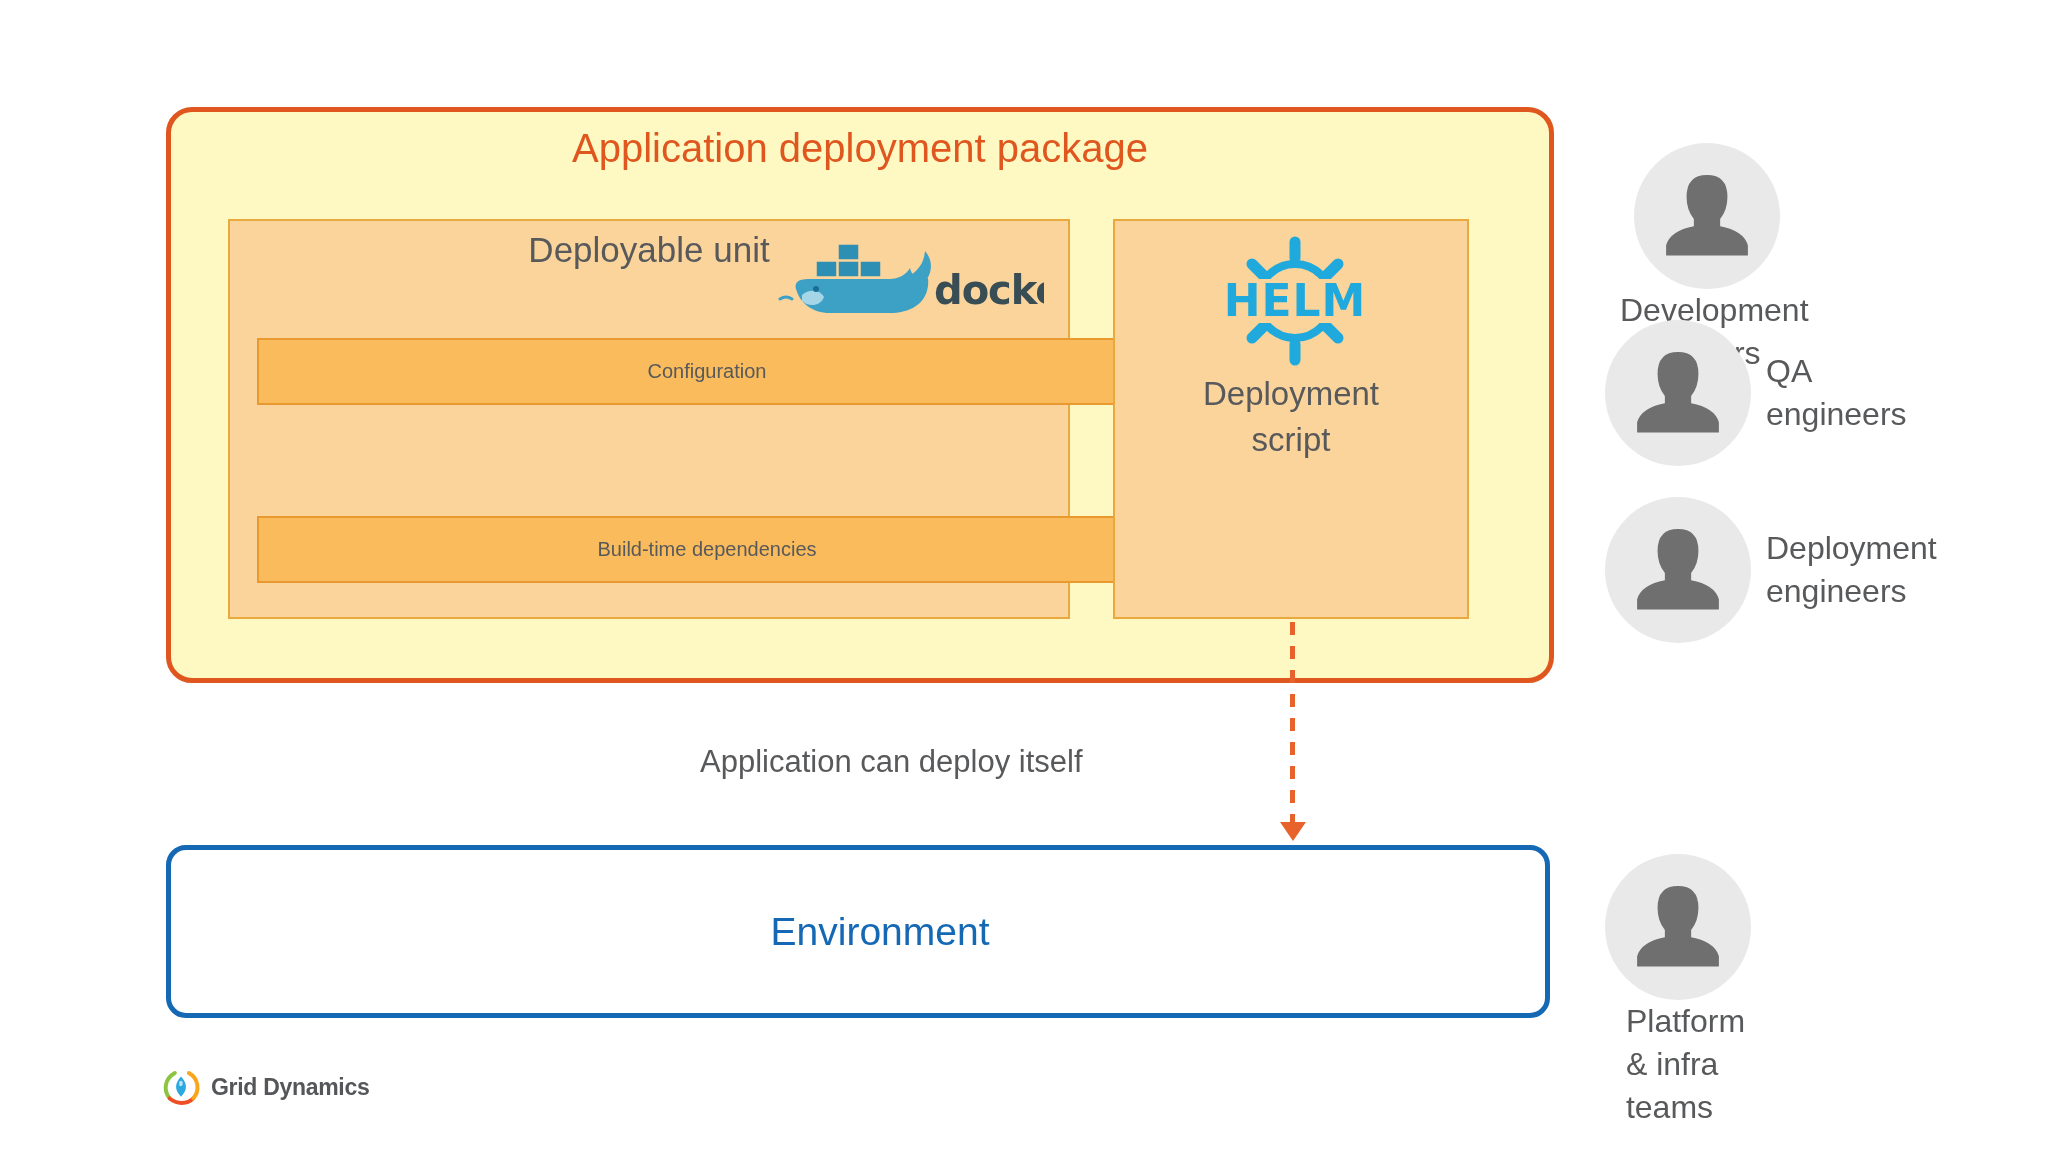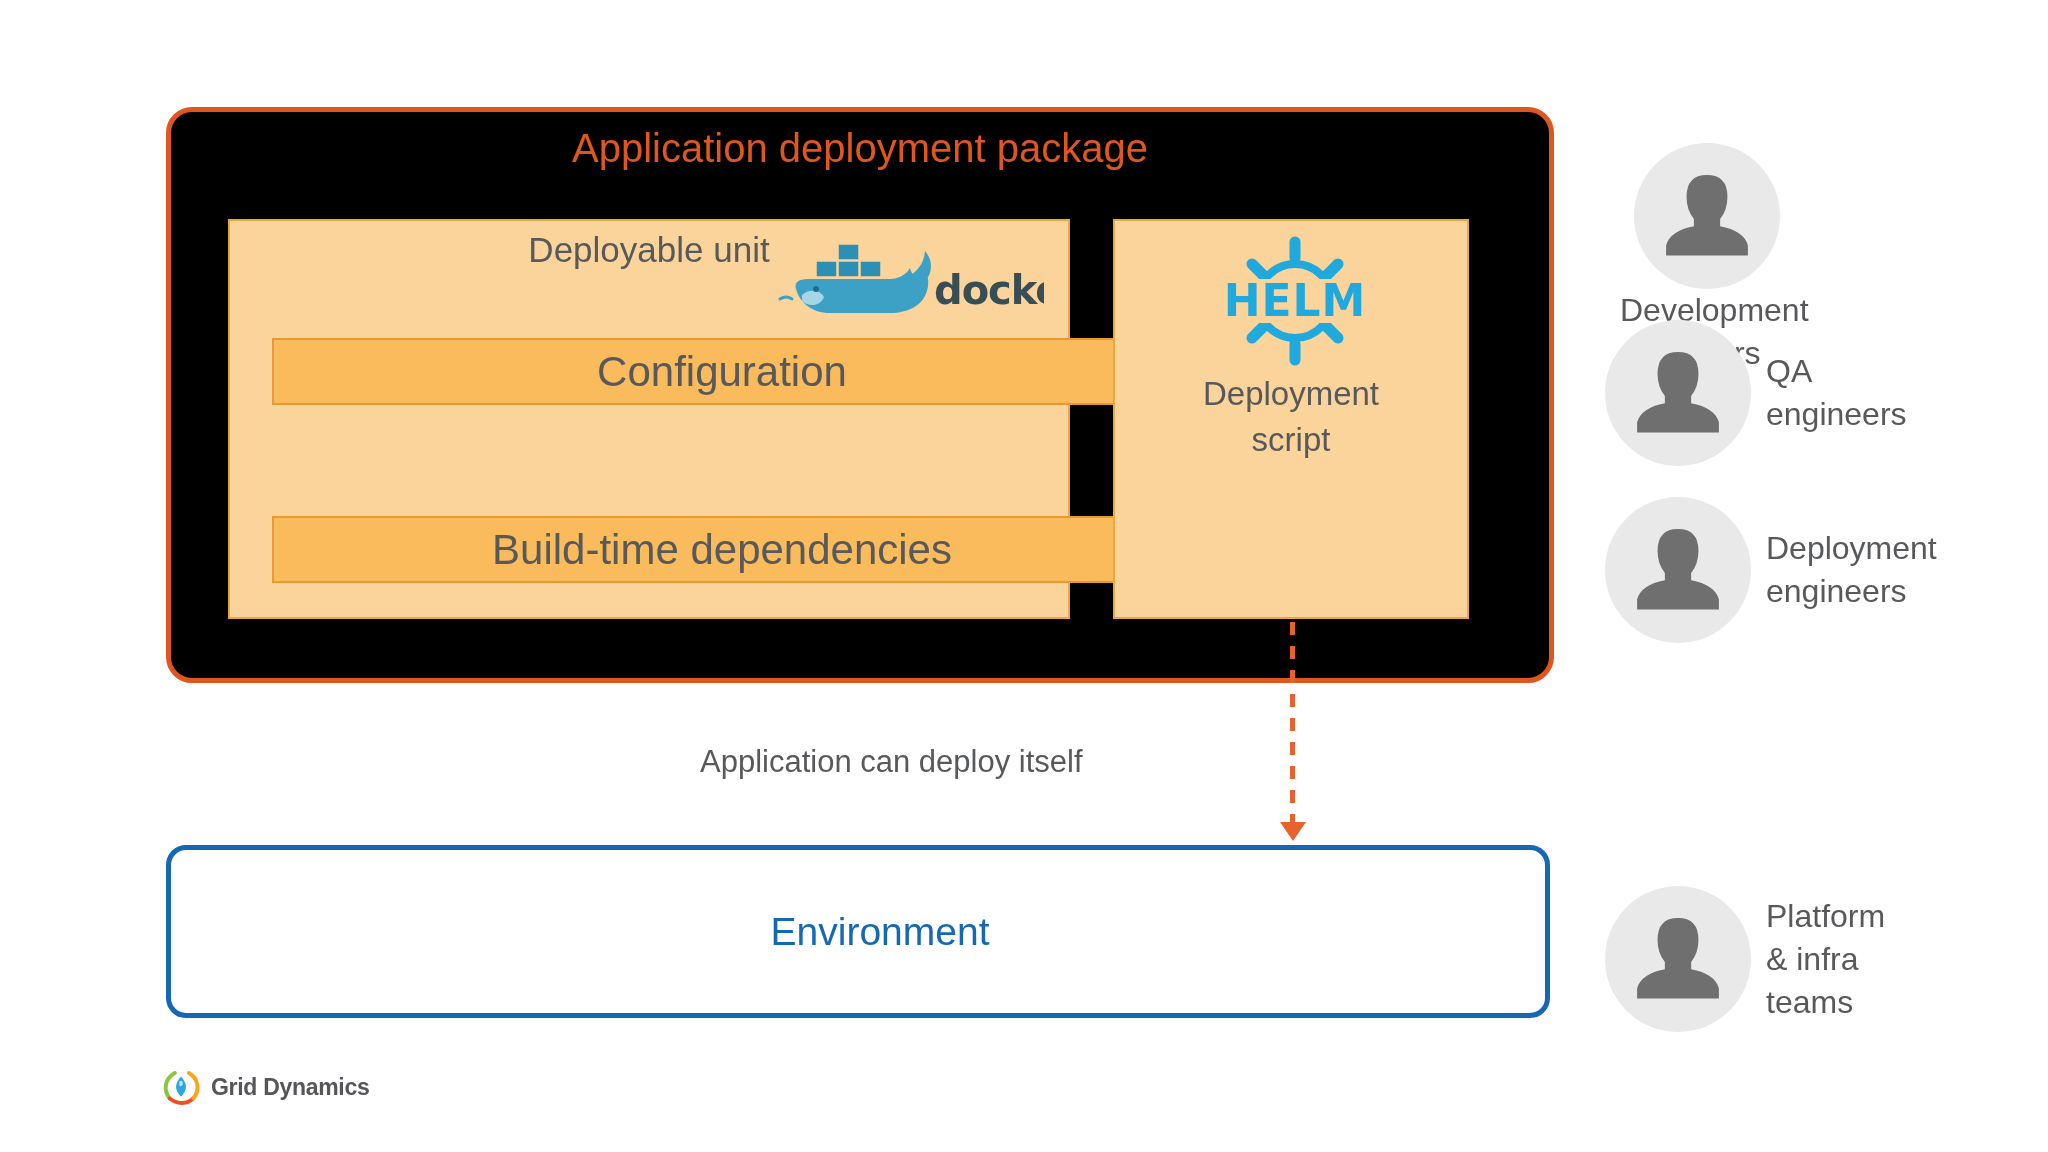--- a/index.html
+++ b/index.html
@@ -20,42 +20,42 @@
     --brand_gray:#54565A;
   }
   html,body{margin:0;padding:0;background:#fff;}
   .stage{
     position:relative;width:2048px;height:1152px;background:#fff;overflow:hidden;
     font-family:"Liberation Sans",sans-serif;color:var(--text_gray);
   }
   
   .package-box{
     position:absolute;left:166px;top:107px;width:1388px;height:576px;
-    border:5px solid var(--accent_orange);border-radius:26px;background:#000000;
+    border:5px solid var(--accent_orange);border-radius:26px;background:#fef9c3;
     box-sizing:border-box;
   }
   .package-title{
     position:absolute;left:0;top:14px;width:100%;text-align:center;
     font-size:40px;color:var(--accent_orange);
   }
   
   .unit-box{
     position:absolute;left:57px;top:107px;width:842px;height:400px;
     background:var(--box_fill);border:2px solid var(--box_border);box-sizing:border-box;
   }
   .unit-label{
     position:absolute;left:0;top:9px;width:100%;text-align:center;
     font-size:35px;color:var(--text_gray);
   }
   .docker-logo{position:absolute;left:548px;top:20px;}
   .unit-row{
-    position:absolute;left:42px;width:900px;height:67px;box-sizing:border-box;
+    position:absolute;left:27px;width:900px;height:67px;box-sizing:border-box;
     background:var(--row_fill);border:2px solid var(--row_border);
     display:flex;align-items:center;justify-content:center;
-    font-size:42px;color:var(--text_gray);
+    font-size:20px;color:var(--text_gray);
   }
   .row-0{top:117px;} .row-1{top:206px;} .row-2{top:295px;}
   
   .helm-box{
     position:absolute;left:942px;top:107px;width:356px;height:400px;
     background:var(--box_fill);border:2px solid var(--box_border);box-sizing:border-box;
   }
   .helm-logo{position:absolute;left:103px;top:12px;}
   .helm-label{
     position:absolute;left:0;top:150px;width:100%;text-align:center;
@@ -82,21 +82,21 @@
     box-sizing:border-box;display:flex;align-items:center;justify-content:center;padding-left:44px;
   }
   .env-label{font-size:39px;color:var(--env_blue);}
   
   .persona{position:absolute;left:1605px;height:146px;display:flex;align-items:center;}
   .persona .avatar{width:146px;height:146px;flex:0 0 146px;}
   .persona-label{
     margin-left:15px;font-size:32px;line-height:43px;color:var(--text_gray);
     white-space:pre-line;
   }
-  .persona-1{top:143px;flex-direction:column;} .persona-2{top:320px;} .persona-3{top:497px;} .persona-4{top:886px;}
+  .persona-1{top:143px;flex-direction:column;} .persona-2{top:320px;} .persona-3{top:497px;} .persona-4{top:854px;flex-direction:column;}
   
   .brand{position:absolute;left:160px;top:1066px;display:flex;align-items:center;}
   .brand-logo{width:42px;height:42px;}
   .brand-name{margin-left:9px;font-size:23px;font-weight:bold;color:var(--brand_gray);letter-spacing:-0.3px;}
 </style>
 </head>
 <body>
 
 <div class="stage">
 

